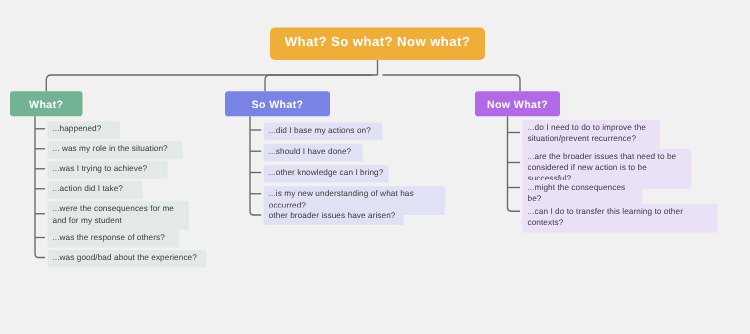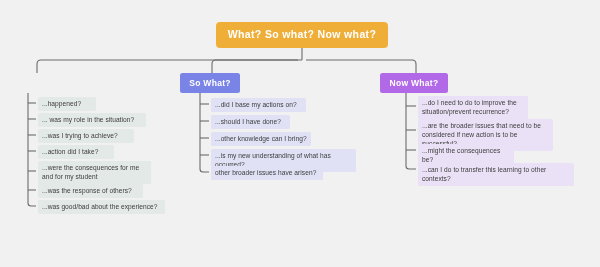--- a/index.html
+++ b/index.html
@@ -59,21 +59,21 @@
     font-size: 8.5px;
     font-weight: bold;
     letter-spacing: 0.3px;
     display: flex;
     align-items: center;
     justify-content: center;
     padding: 0 8px;
     text-align: center;
   }
   .cat-what   { left: 8px;   top: 73px; width: 58px; background: #72b396; }
-  .cat-sowhat { left: 180px; top: 73px; width: 60px; background: #7a83e6; }
+  .cat-sowhat { left: 180px; top: 73px; width: 84px; background: #7a83e6; }
   .cat-nowwhat{ left: 380px; top: 73px; width: 68px; background: #b169e7; }
 
   
   .leaf {
     position: absolute;
     box-sizing: border-box;
     font-size: 6.6px;
     line-height: 9px;
     color: #3c3c3c;
     padding: 2px 4px 2.5px 4px;
@@ -115,20 +115,21 @@
 
       <path d="M406,93 L406,166 Q406,169 409,169 L416,169"></path>
       <path d="M406,106 L416,106"></path>
       <path d="M406,130 L416,130"></path>
       <path d="M406,150 L416,150"></path>
     </g>
   </svg>
 
   <div class="node root-box">What? So what? Now what?</div>
 
+  <div class="node cat-box cat-what">What?</div>
   <div class="leaf leaf-what" style="left:38px;  top:97px;  width:58px;">...happened?</div>
   <div class="leaf leaf-what" style="left:38px;  top:113px; width:108px;">... was my role in the situation?</div>
   <div class="leaf leaf-what" style="left:38px;  top:129px; width:96px;">...was I trying to achieve?</div>
   <div class="leaf leaf-what" style="left:38px;  top:145px; width:76px;">...action did I take?</div>
   <div class="leaf leaf-what" style="left:38px;  top:161px; width:113px;">...were the consequences for me
 and for my student</div>
   <div class="leaf leaf-what" style="left:38px;  top:184px; width:105px;">...was the response of others?</div>
   <div class="leaf leaf-what" style="left:38px;  top:200px; width:127px;">...was good/bad about the experience?</div>
 
   <div class="node cat-box cat-sowhat">So What?</div>

